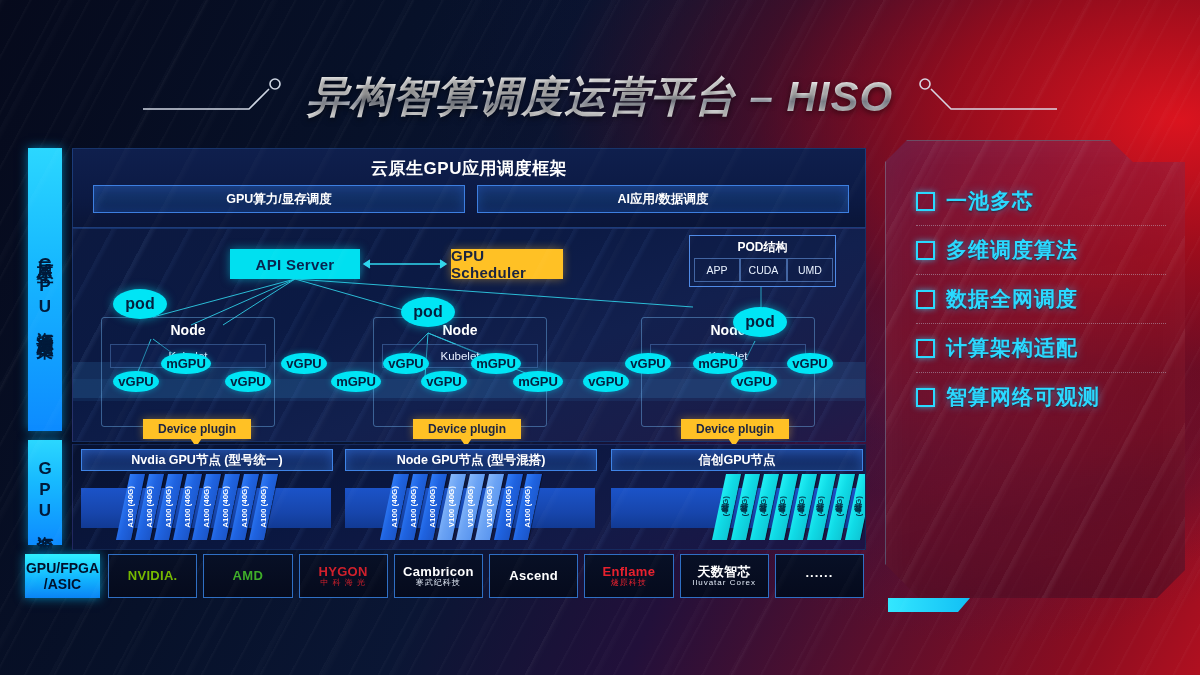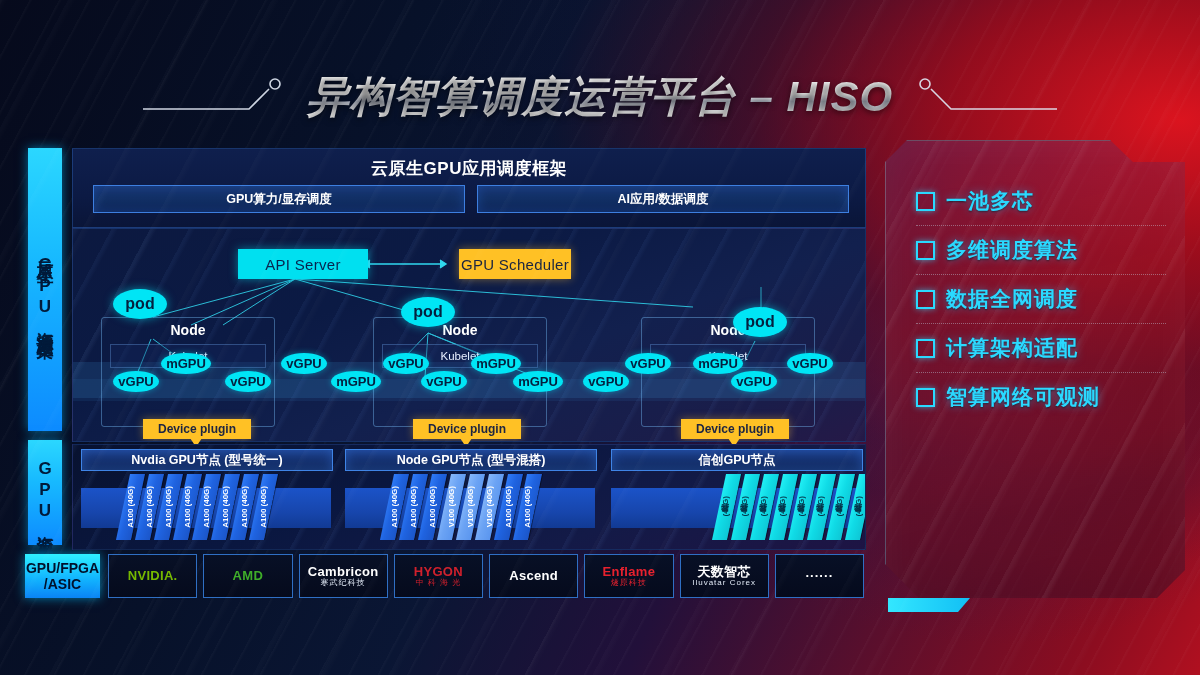--- a/index.html
+++ b/index.html
@@ -56,21 +56,21 @@
   #topbar-ai{left:404px;width:370px;}
 
   #panel-mid{left:72px;top:228px;width:792px;height:212px;
     background:linear-gradient(160deg,#0c1940 0%,#0b1a44 35%,#12204e 60%,#1a1d4a 85%,#251947 100%);
     border:1px solid rgba(60,130,230,.22);overflow:hidden;}
   #panel-mid .streaks{position:absolute;inset:0;
     background:repeating-linear-gradient(118deg, rgba(120,170,255,0.055) 0px, rgba(120,170,255,0.055) 2px, rgba(0,0,0,0) 6px, rgba(0,0,0,0) 34px);}
 
   
   .kbox{position:absolute;height:30px;display:flex;align-items:center;justify-content:center;
-    font-size:15px;font-weight:normal;letter-spacing:.3px;margin-left:8px;}
+    font-size:15px;font-weight:bold;letter-spacing:.3px;}
   #api-server{left:157px;top:20px;width:130px;background:#00e0f0;color:#07234e;box-shadow:0 0 10px rgba(0,220,240,.5);}
   #gpu-scheduler{left:378px;top:20px;width:112px;background:#ffc125;color:#1a2440;box-shadow:0 0 10px rgba(255,190,50,.45);}
 
   
   #pod-struct{position:absolute;left:616px;top:6px;width:145px;height:50px;
     border:1px solid #4f8ae6;background:rgba(14,28,70,.45);}
   #pod-struct-title{position:absolute;left:0;top:3px;width:100%;text-align:center;color:#fff;font-size:12px;font-weight:bold;}
   .podcell{position:absolute;top:22px;height:22px;border:1px solid rgba(110,160,235,.55);
     color:#e9f2ff;font-size:10.5px;display:flex;align-items:center;justify-content:center;}
   #pod-app{left:4px;width:44px;}
@@ -231,20 +231,26 @@
         <path d="M688 78 L682 88 L694 88 Z"></path>
       </g>
       <g stroke="#31d8ef" stroke-width="1" opacity="0.7" fill="none">
         <path d="M688 58 V78"></path>
       </g>
     </svg>
 
     <div class="kbox" id="api-server">API Server</div>
     <div class="kbox" id="gpu-scheduler">GPU Scheduler</div>
 
+    <div id="pod-struct">
+      <div id="pod-struct-title">POD结构</div>
+      <div class="podcell" id="pod-app">APP</div>
+      <div class="podcell" id="pod-cuda">CUDA</div>
+      <div class="podcell" id="pod-umd">UMD</div>
+    </div>
 
     <div class="node" id="node-1">
       <div class="node-label">Node</div>
       <div class="kubelet">Kubelet</div>
     </div>
     <div class="node" id="node-2">
       <div class="node-label">Node</div>
       <div class="kubelet">Kubelet</div>
     </div>
     <div class="node" id="node-3">
@@ -376,28 +382,28 @@
           <div class="ln1" style="color: rgb(118, 185, 0);">NVIDIA.</div>
         </div>
       </div>
       <div class="logo">
         <div class="ltxt">
           <div class="ln1" style="color: rgb(63, 174, 41);">AMD</div>
         </div>
       </div>
       <div class="logo">
         <div class="ltxt">
+          <div class="ln1" style="color: rgb(208, 32, 44);">HYGON</div>
+          <div class="ln2" style="color: rgb(208, 32, 44);">中 科 海 光</div>
+        </div>
+      </div>
+      <div class="logo">
+        <div class="ltxt">
           <div class="ln1" style="color: rgb(255, 255, 255);">Cambricon</div>
           <div class="ln2" style="color: rgb(226, 234, 246);">寒武纪科技</div>
-        </div>
-      </div>
-      <div class="logo">
-        <div class="ltxt">
-          <div class="ln1" style="color: rgb(208, 32, 44);">HYGON</div>
-          <div class="ln2" style="color: rgb(208, 32, 44);">中 科 海 光</div>
         </div>
       </div>
       <div class="logo">
         <div class="ltxt">
           <div class="ln1" style="color: rgb(255, 255, 255);">Ascend</div>
         </div>
       </div>
       <div class="logo">
         <div class="ltxt">
           <div class="ln1" style="color: rgb(232, 33, 46);">Enflame</div>

